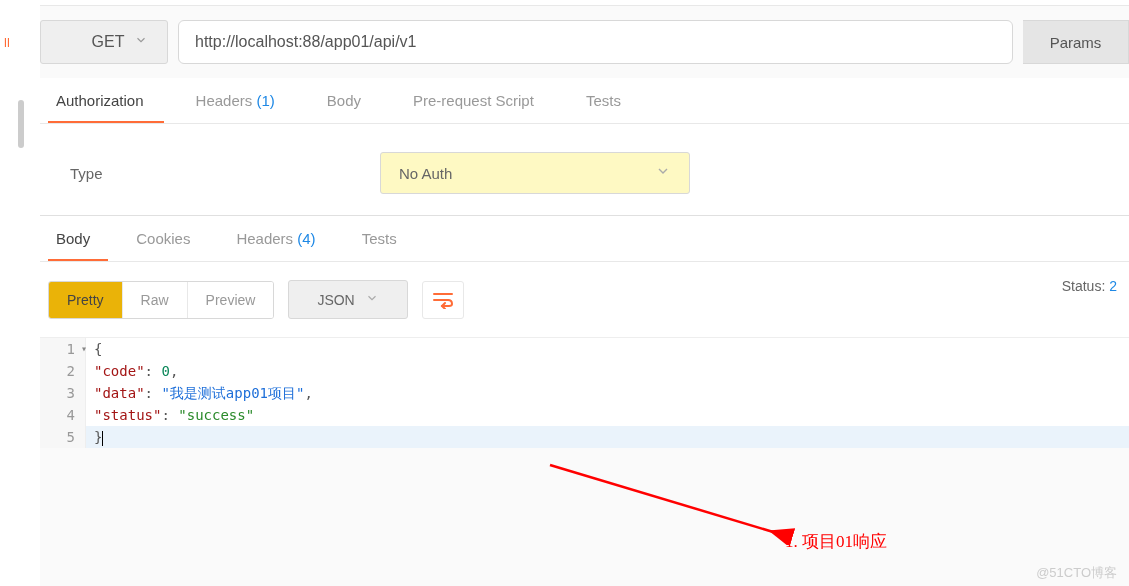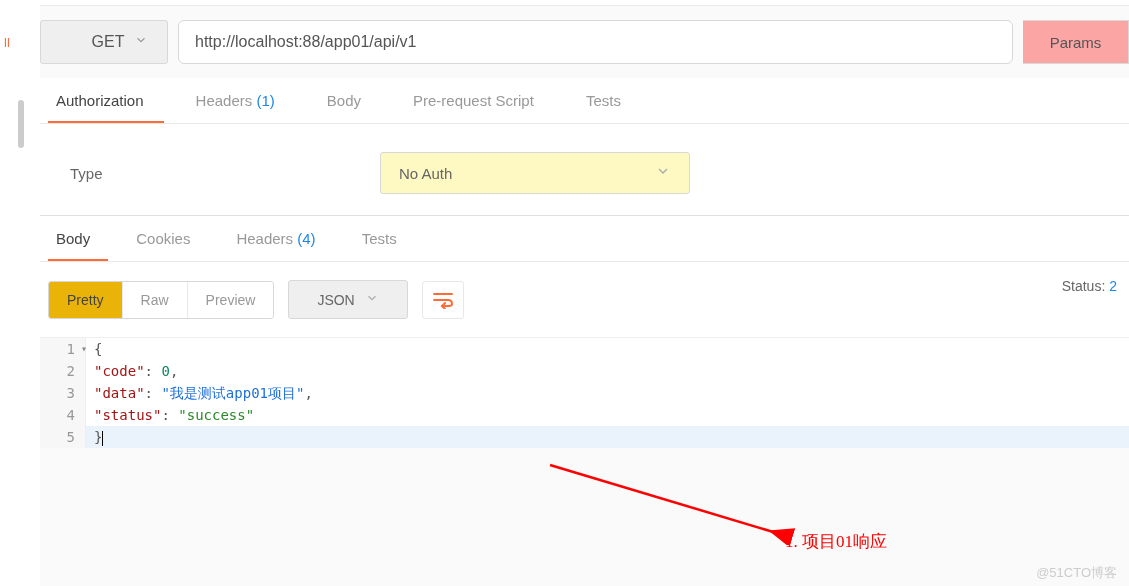--- a/index.html
+++ b/index.html
@@ -76,21 +76,21 @@
       padding: 0 16px;
       display: flex;
       align-items: center;
       color: #555;
       font-size: 16px;
     }
     .params-btn {
       width: 106px;
       height: 44px;
       margin-left: 10px;
-      background: #fca5a5;
+      background: #e5e5e5;
       border: 1px solid #d8d8d8;
       border-left: none;
       display: flex;
       align-items: center;
       justify-content: center;
       color: #555;
       font-size: 15px;
       cursor: pointer;
     }
     .req-tabs {

